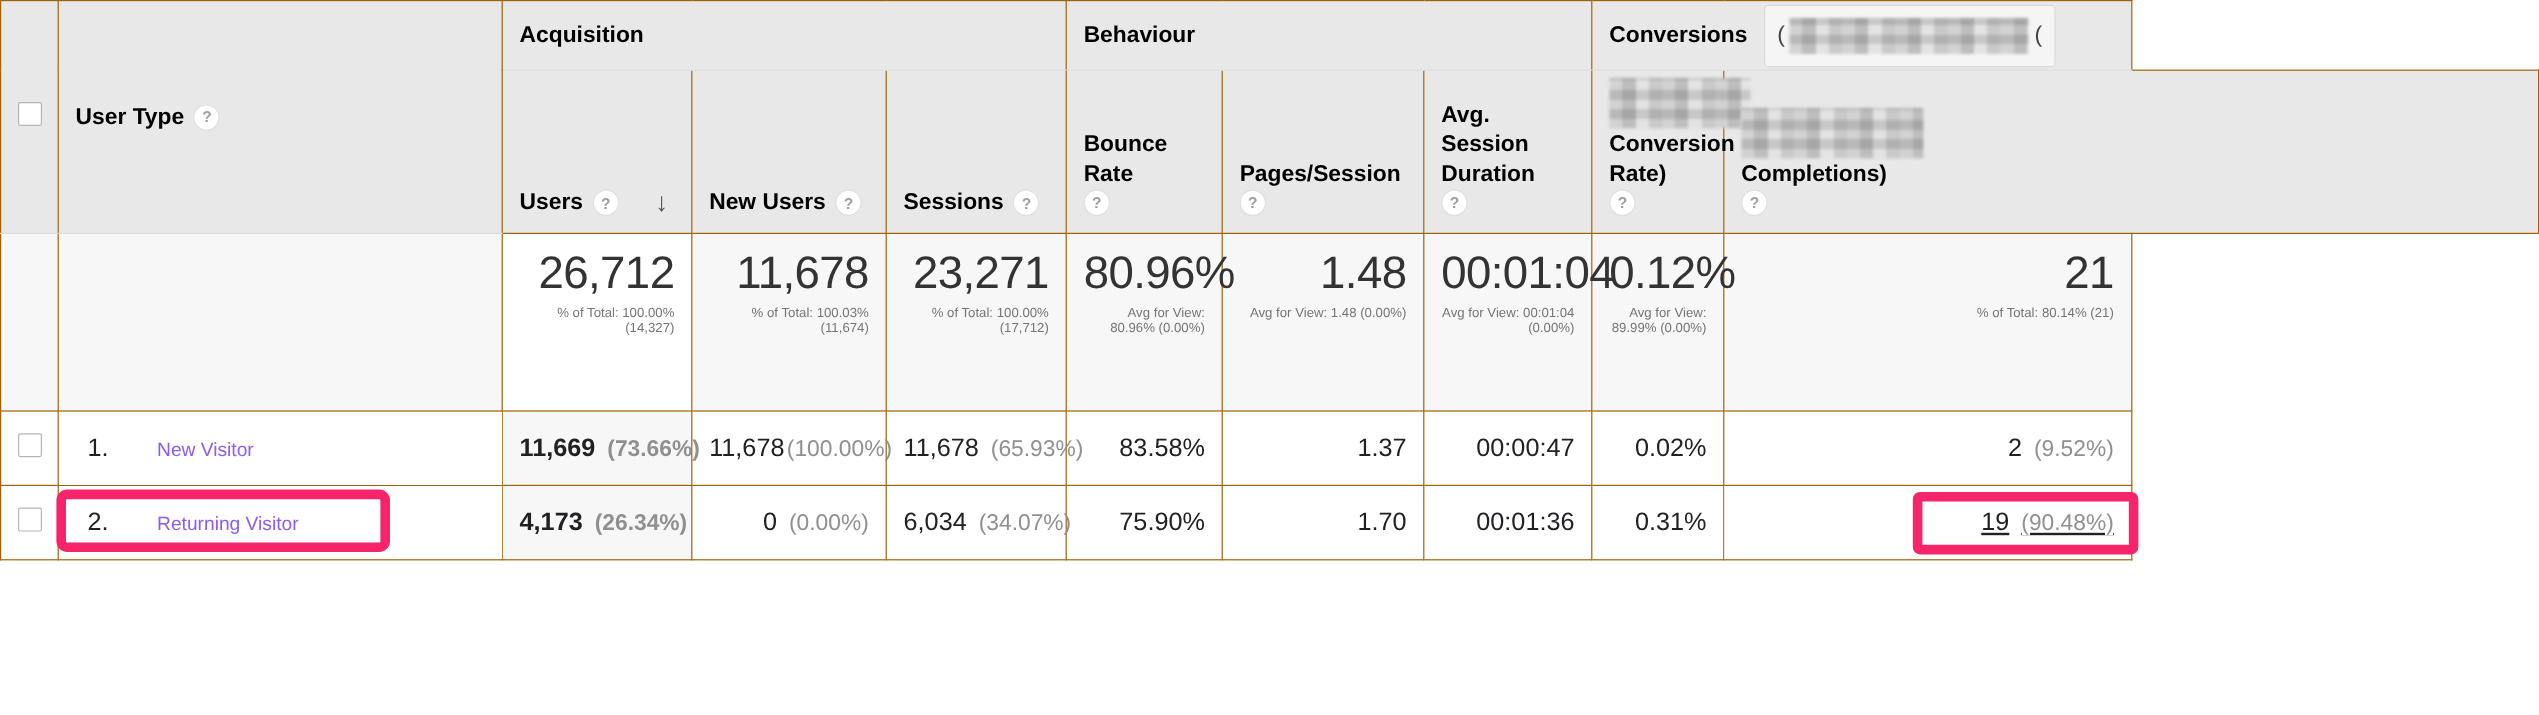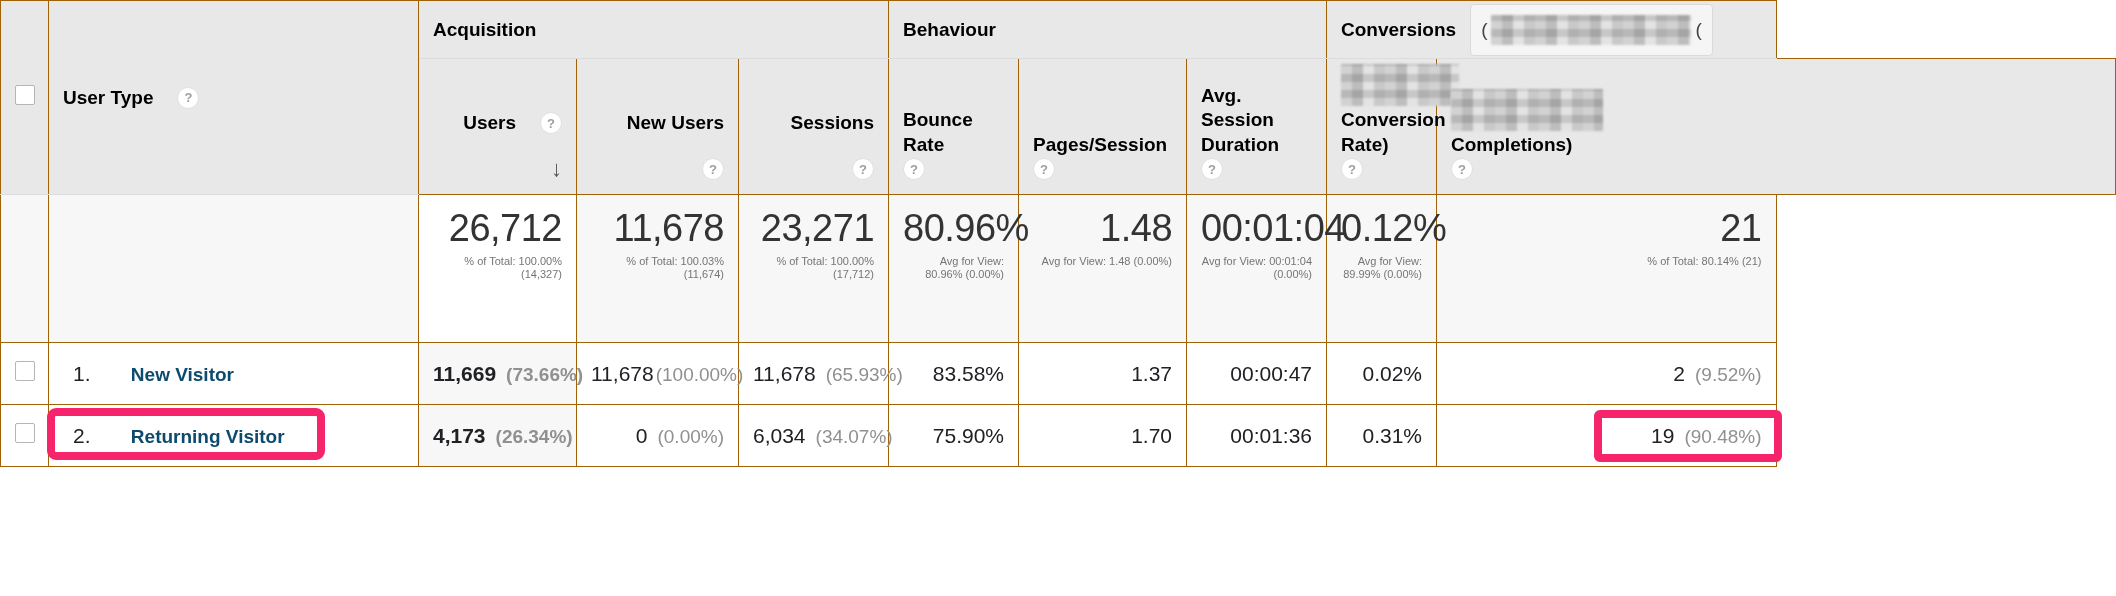--- a/index.html
+++ b/index.html
@@ -55,21 +55,21 @@
   }
 
   .hdr-label {
     display: block;
     line-height: 1.28;
   }
 
   .hdr-inline {
     display: inline-flex;
     align-items: center;
-    gap: 24px;
+    gap: 8px;
     justify-content: flex-end;
     flex-wrap: wrap;
   }
 
   
   .usertype-cell {
     background: #e8e8e8;
     text-align: left;
     vertical-align: middle;
     padding-left: 80px;
@@ -223,24 +223,23 @@
     position: relative;
     overflow: visible;
   }
   .row-index {
     color: #202124;
     font-size: 21px;
     display: inline-block;
     width: 52px;
   }
   .row-link {
-    color: #0c4a6e;
-    font-size: 19px;
+    color: #8b5cf6;
+    font-size: 16px;
     text-decoration: none;
-    font-weight: bold;
   }
   .pct {
     color: #909090;
     font-size: 19px;
     margin-left: 10px;
   }
   .pct-tight { margin-left: 2px; }
 
   
   .hl-wrap { position: relative; display: inline-block; }
@@ -259,21 +258,21 @@
     position: absolute;
     right: -6px;
     top: 5px;
     width: 188px;
     height: 52px;
     border: 8px solid #f5246b;
     border-radius: 6px;
     box-sizing: border-box;
     pointer-events: none;
   }
-  .val-rel { position: relative; }
+  .val-rel { position: relative; text-decoration: underline; }
 </style>
 </head>
 <body>
 
 <table class="ga-table">
   <colgroup>
     <col style="width:48px">
     <col style="width:370px">
     <col style="width:158px">
     <col style="width:162px">

